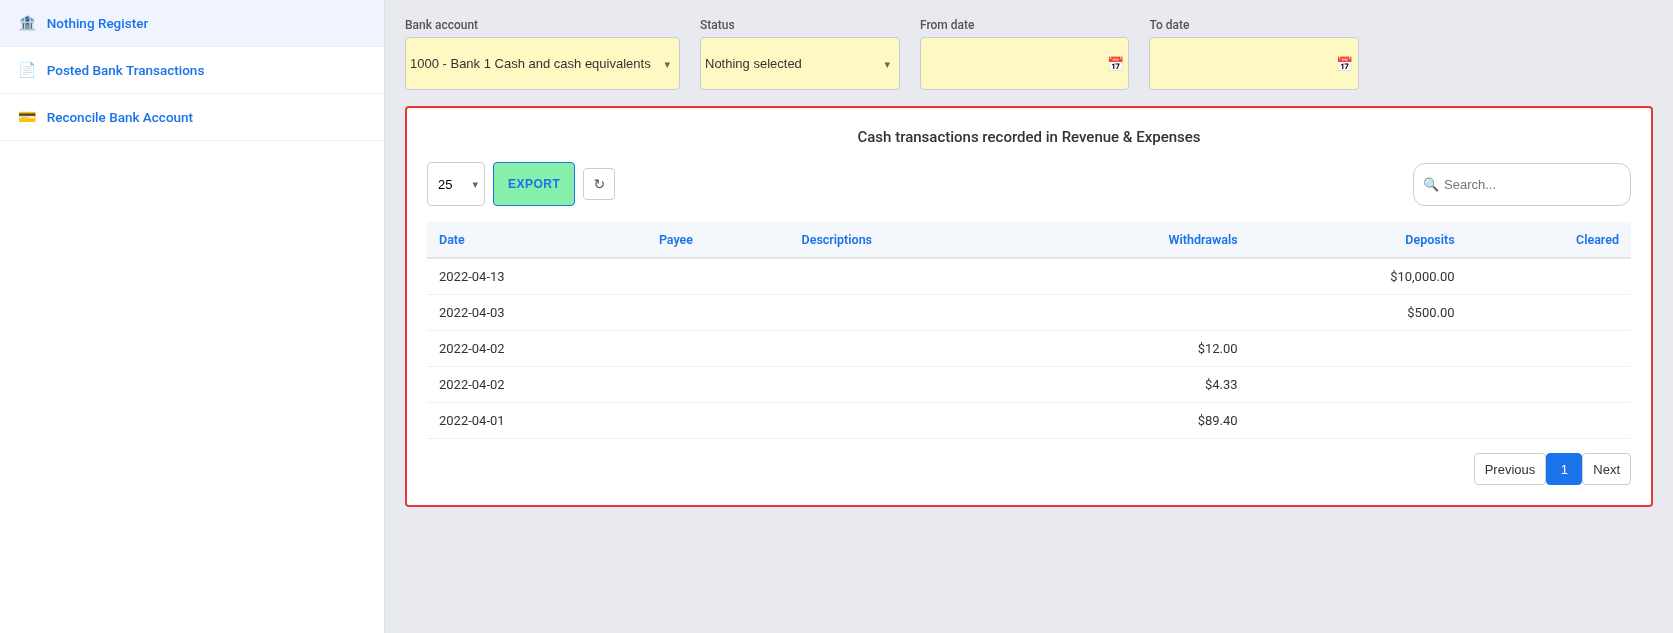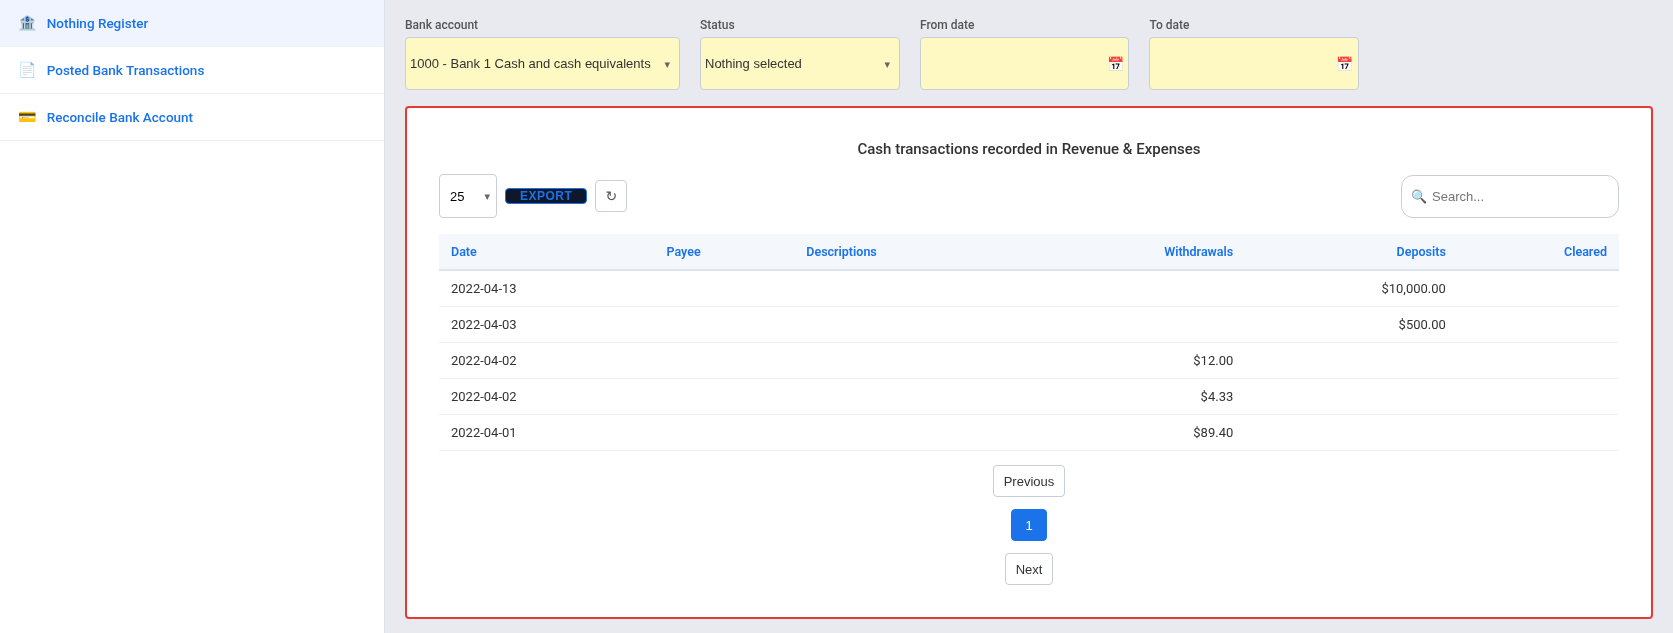--- a/index.html
+++ b/index.html
@@ -100,21 +100,21 @@
       flex: 1;
       background: transparent;
     }
     .date-icon { color: #888; font-size: 14px; cursor: pointer; }
 
     
     .table-container {
       border: 2px solid #e53935;
       border-radius: 4px;
       background: #fff;
-      padding: 32px;
+      padding: 20px;
     }
 
     .table-title {
       text-align: center;
       font-size: 15px;
       font-weight: 500;
       color: #333;
       margin-bottom: 16px;
     }
 
@@ -144,25 +144,25 @@
       content: '▾';
       position: absolute;
       right: 7px;
       top: 50%;
       transform: translateY(-50%);
       pointer-events: none;
       color: #666;
       font-size: 11px;
     }
     .export-btn {
-      height: 16px;
+      height: 44px;
       padding: 0 14px;
       border: 1px solid #1a73e8;
       border-radius: 4px;
-      background: #0f172a;
+      background: #86efac;
       color: #1a73e8;
       font-size: 12px;
       font-weight: 600;
       cursor: pointer;
       letter-spacing: 0.5px;
     }
     .refresh-btn {
       height: 32px;
       width: 32px;
       border: 1px solid #c8cdd6;
@@ -235,23 +235,22 @@
       margin-top: 14px;
       font-size: 12.5px;
       color: #555;
     }
 
     
     .pagination {
       display: flex;
       justify-content: flex-end;
       align-items: center;
-      gap: 12px;
+      gap: 0;
       margin-top: 14px;
-      flex-direction: column;
     }
     .page-btn {
       height: 32px;
       min-width: 36px;
       padding: 0 10px;
       border: 1px solid #c8cdd6;
       border-radius: 4px;
       background: #fff;
       font-size: 13px;
       color: #333;

